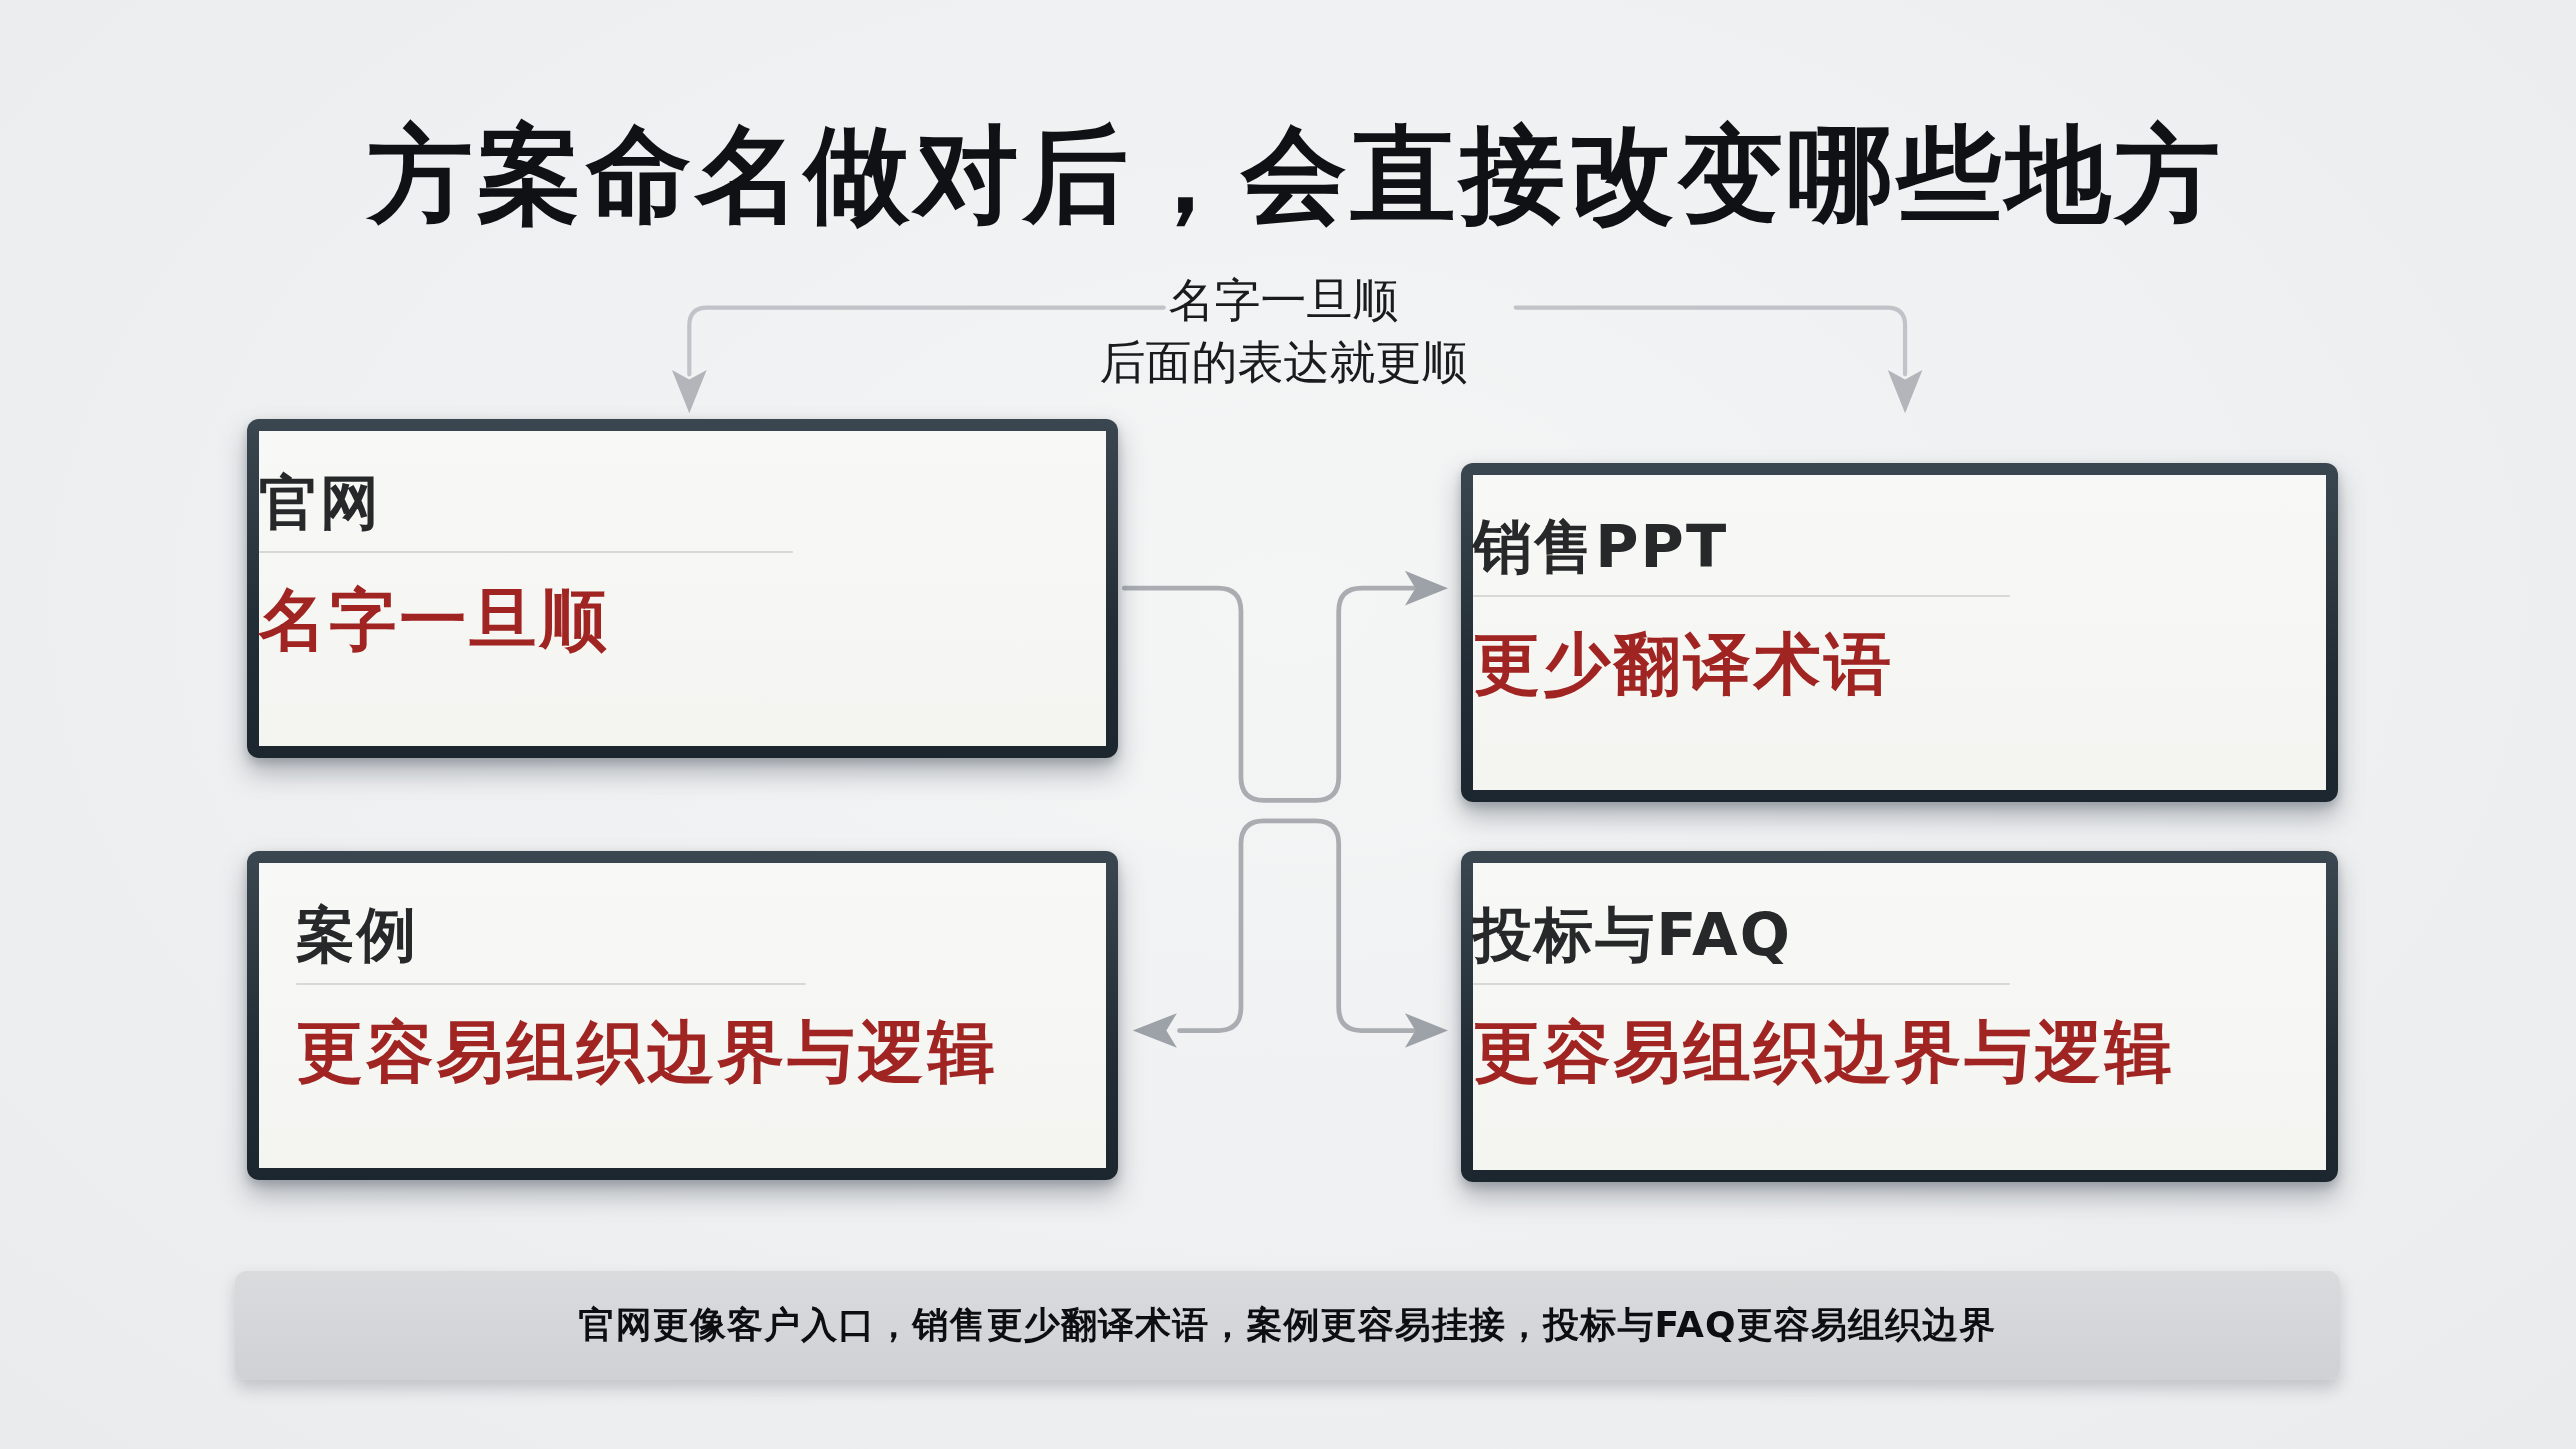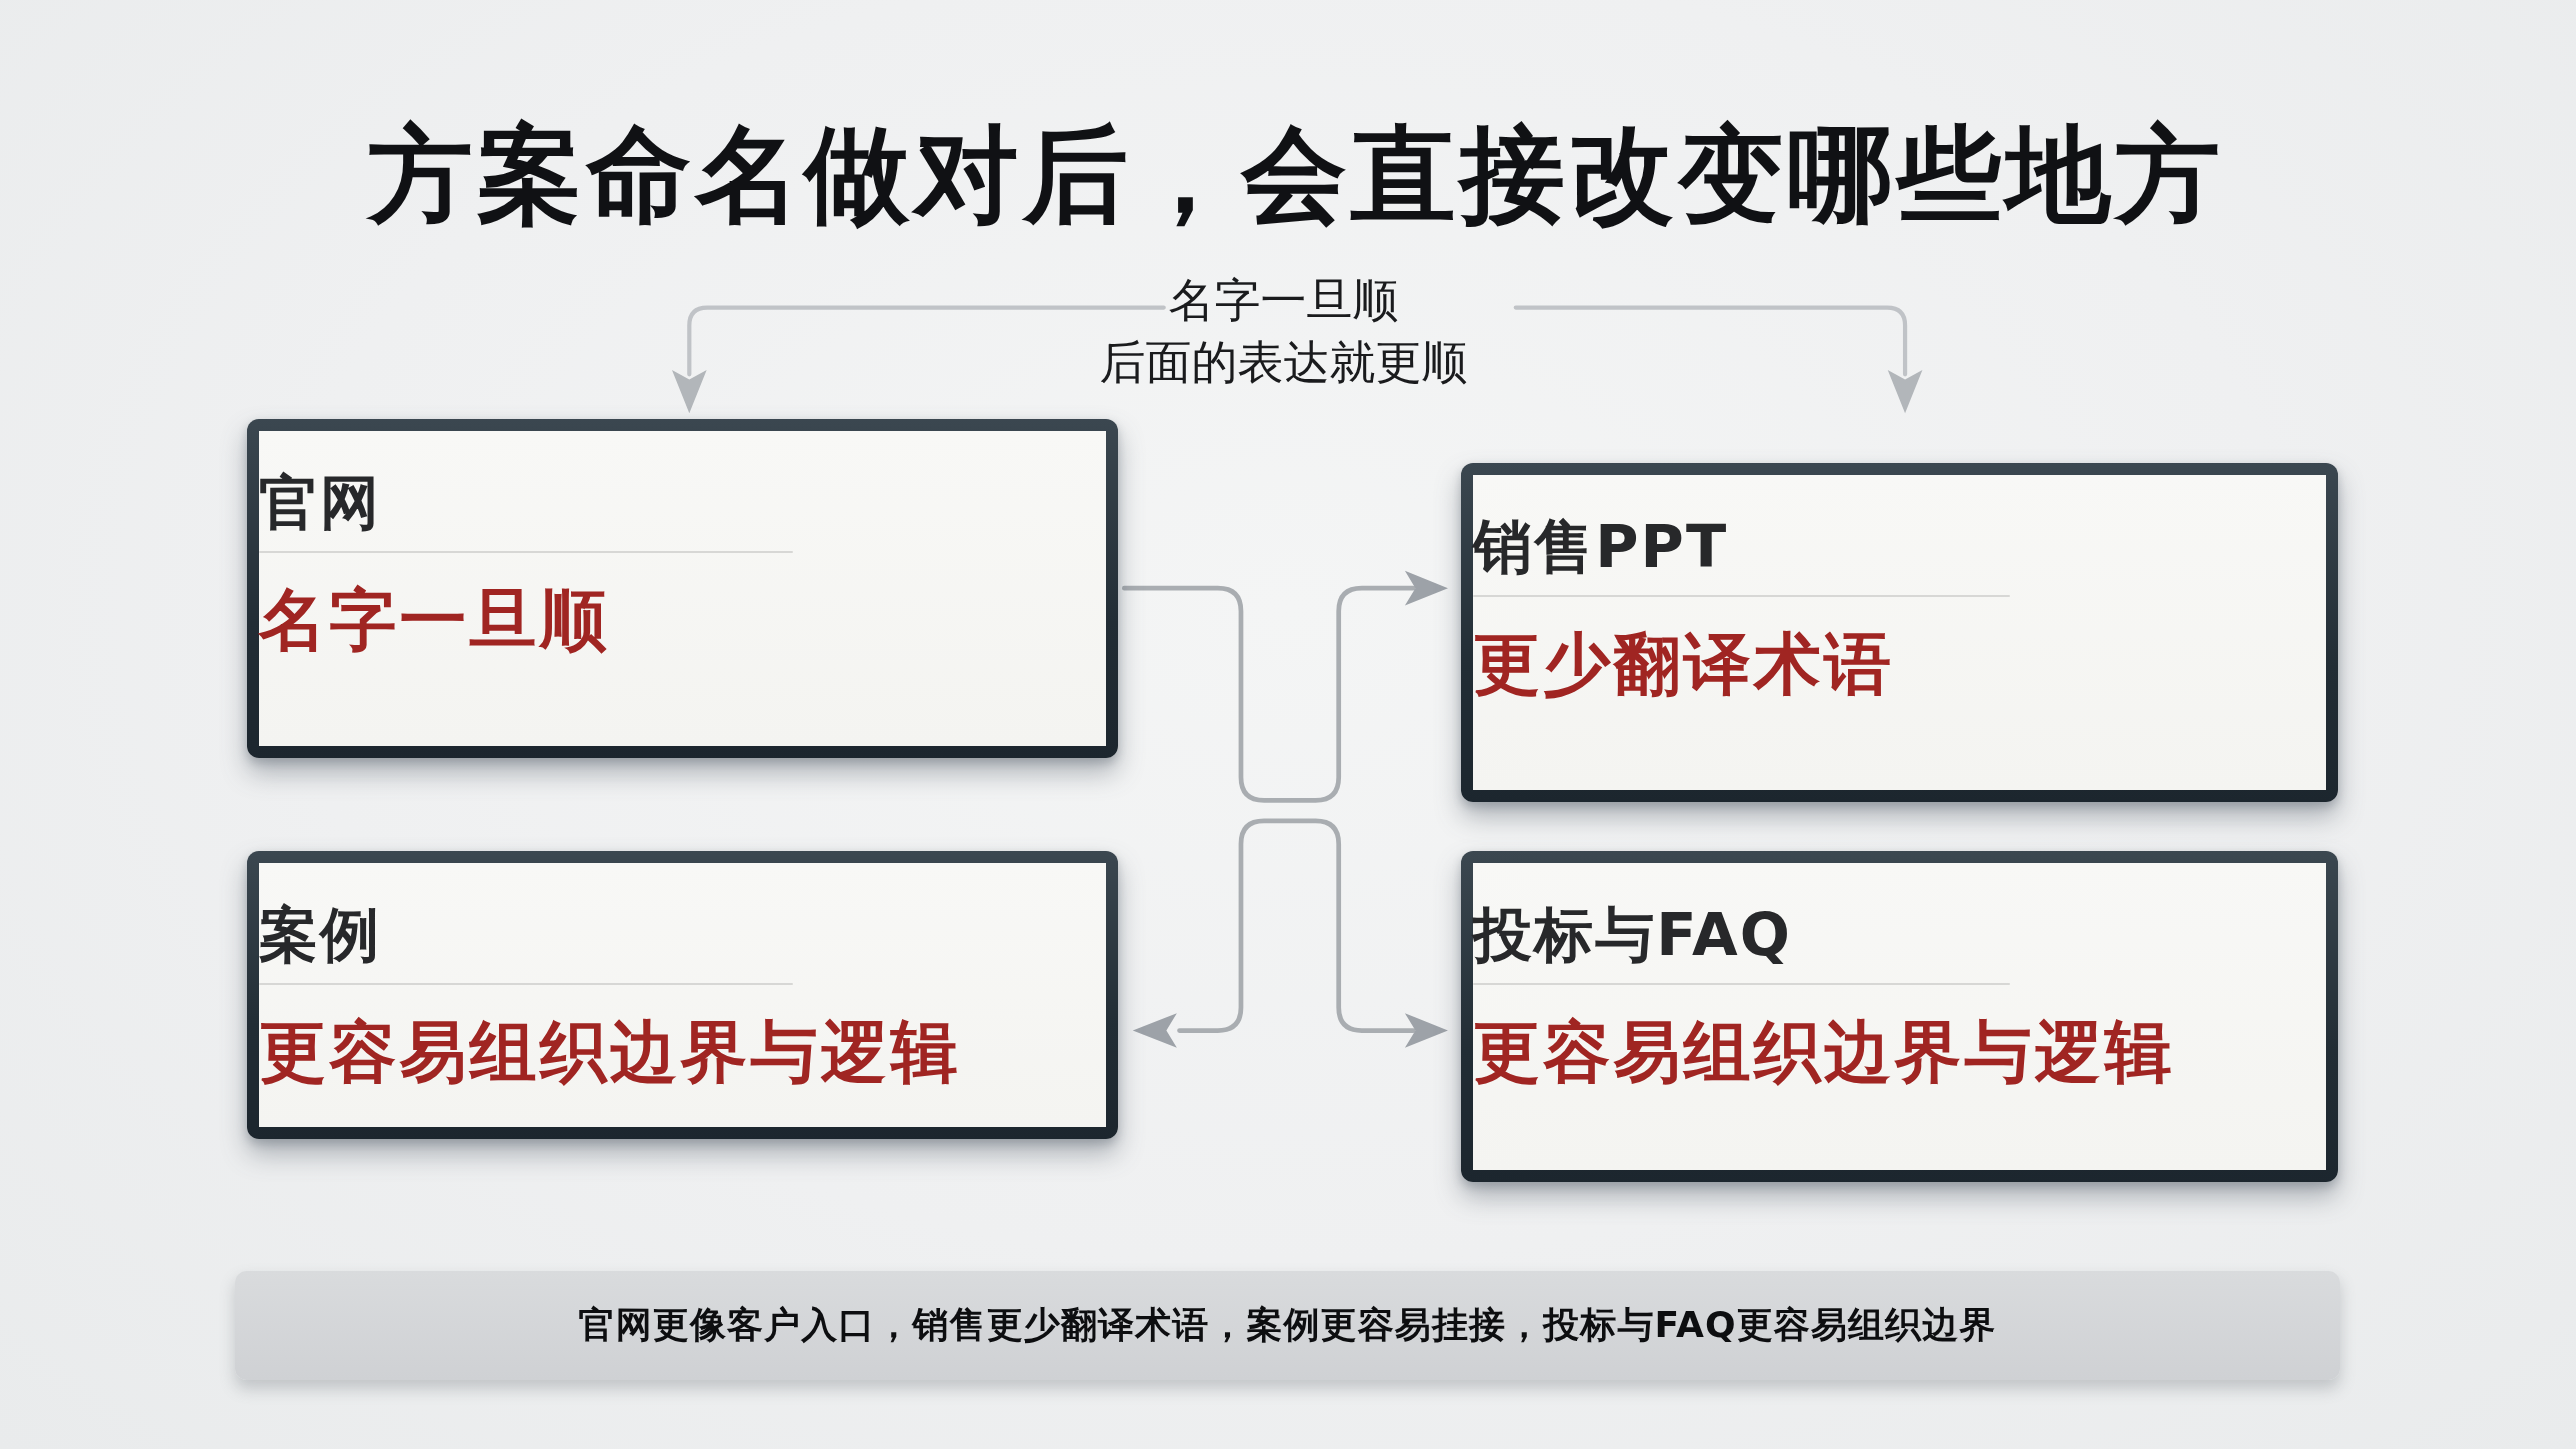--- a/index.html
+++ b/index.html
@@ -33,21 +33,21 @@
     position: absolute; box-sizing: border-box;
     border: 12.6px solid transparent; border-radius: 12px;
     background:
       linear-gradient(180deg, #f8f8f6 0%, #f4f4f1 100%) padding-box,
       linear-gradient(180deg, #3b4750 0%, #222d35 60%, #1c262e 100%) border-box;
     box-shadow: 0 14.7px 26px rgba(84, 94, 104, 0.42), 0 4.2px 8.4px rgba(84, 94, 104, 0.28);
     display: flex; flex-direction: column; align-items: flex-start;
   }
   .card-tl { left: 247px;  top: 419px;  width: 871px; height: 339px; }
   .card-tr { left: 1461px; top: 419px;  width: 877px; height: 339px; margin-top: 44px; }
-  .card-bl { left: 247px;  top: 851px; width: 871px; height: 288px; }
+  .card-bl { left: 247px;  top: 851px; width: 871px; height: 329px; padding-left: 37px; }
   .card-br { left: 1461px; top: 851px; width: 877px; height: 331px; }
   .card-title {
     margin-top: 34px;
     font-size: 59px; line-height: 76px; font-weight: bold; letter-spacing: 2.1px;
     color: #27282a;
   }
   .card-divider {
     margin-top: 9.5px; width: 63%; height: 2.6px; border-radius: 1.6px;
     background: #d7d7d5;
   }

